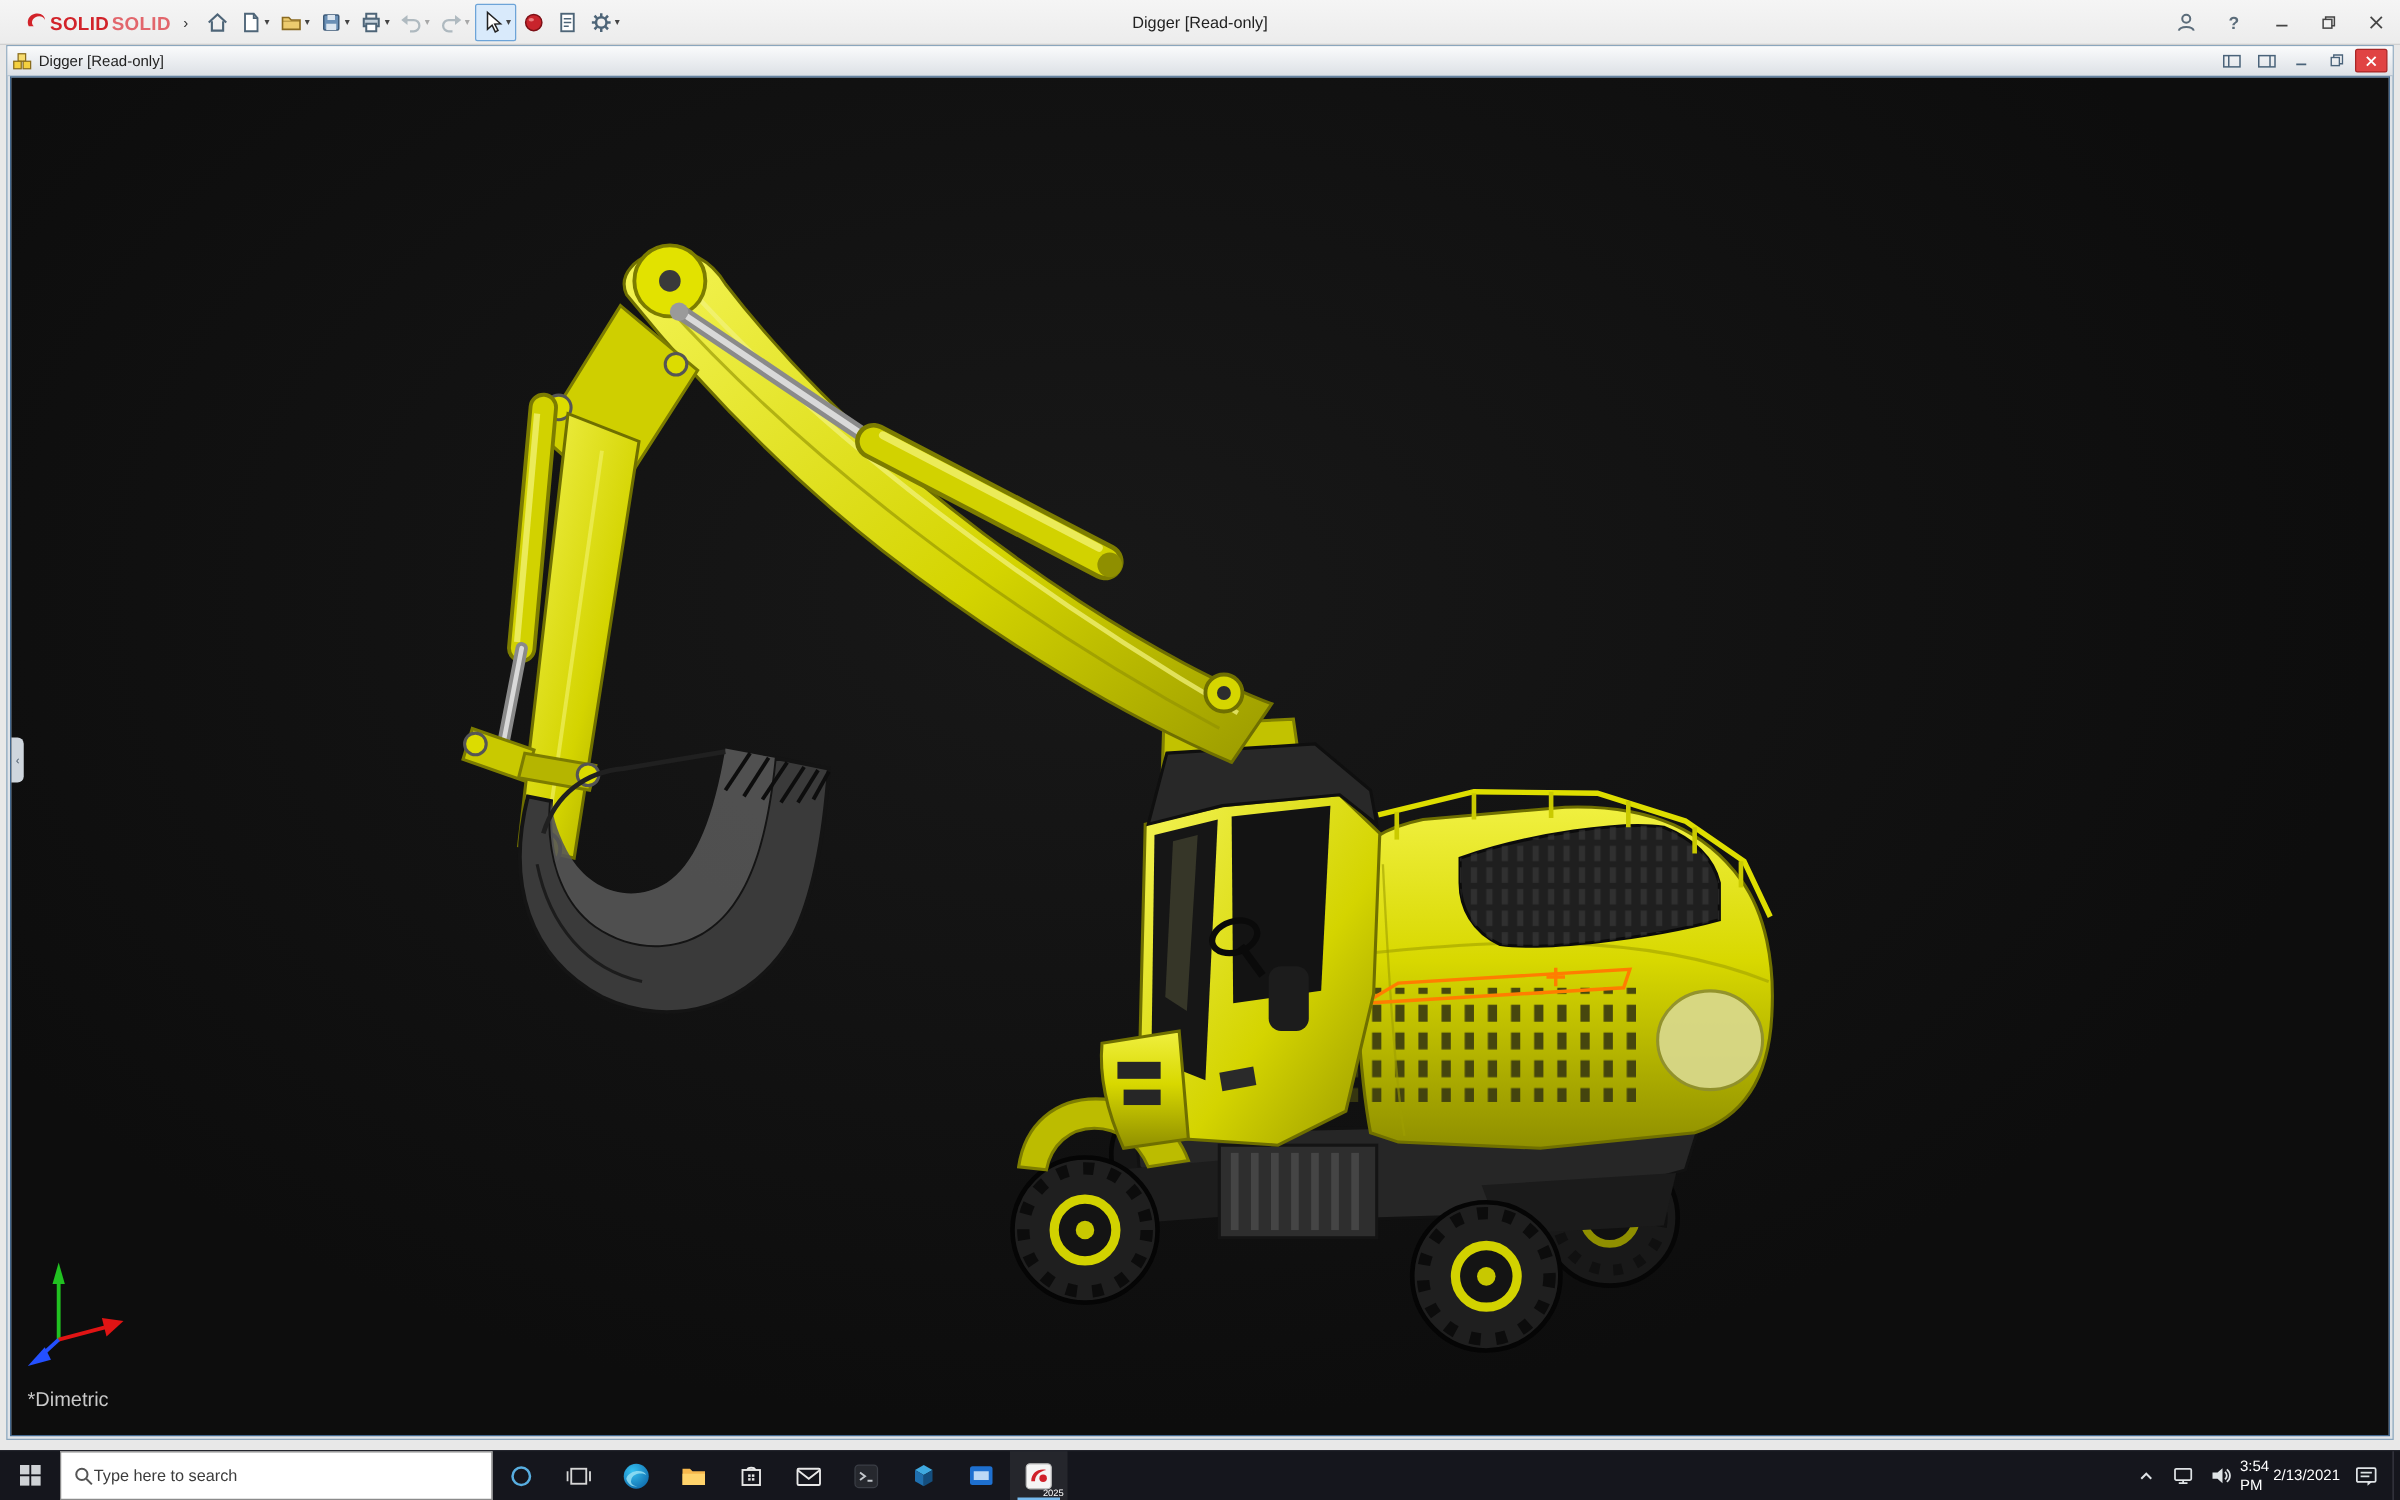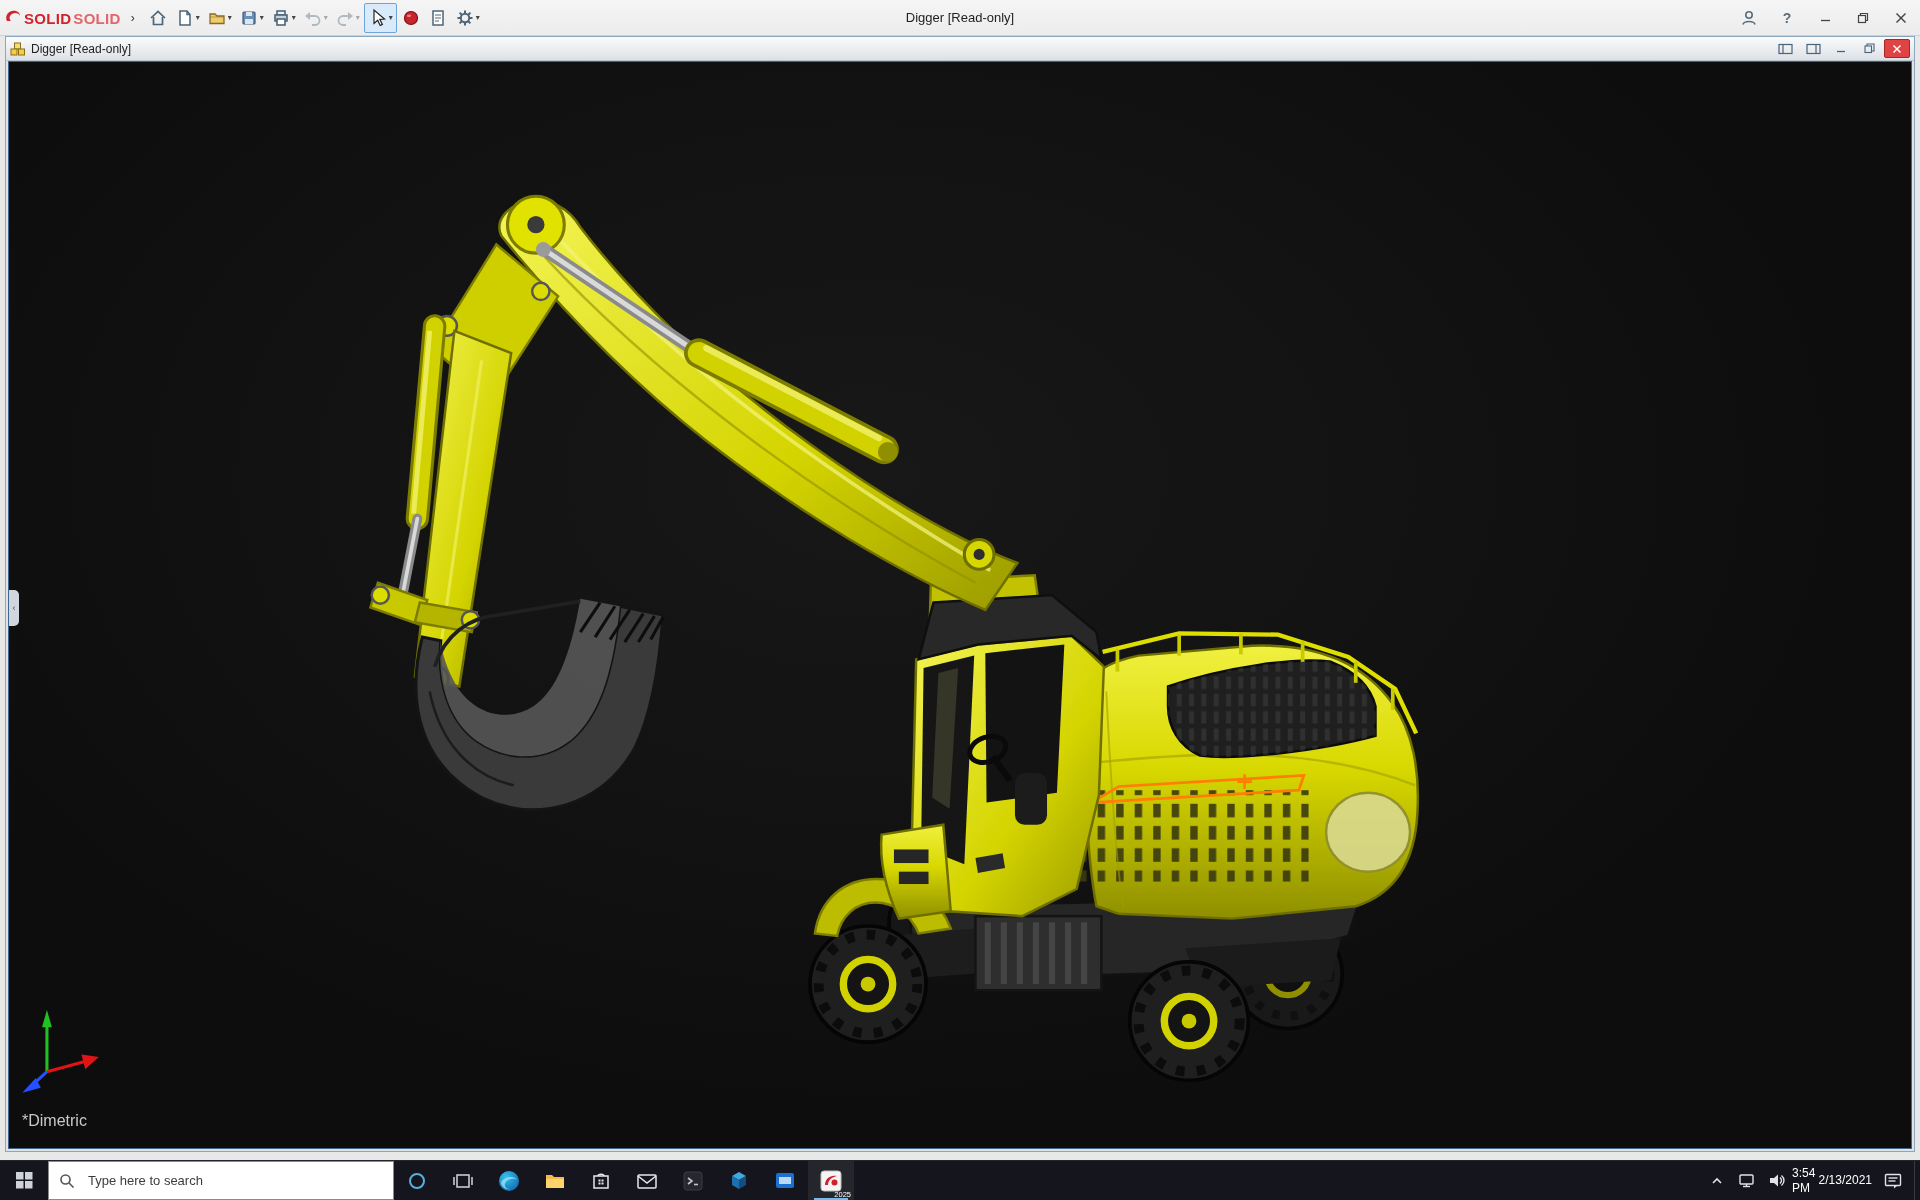--- a/index.html
+++ b/index.html
@@ -3,21 +3,21 @@
 <meta charset="utf-8">
 <style>
   * { margin:0; padding:0; box-sizing:border-box; }
   html,body { width:1920px; height:1200px; overflow:hidden;
     font-family:"Liberation Sans", sans-serif; background:#000; }
 
   
   .app-window { position:absolute; top:0; left:0; width:1920px; height:1160px; background:#e8e8e8; }
 
   .app-titlebar { position:relative; height:36px; display:flex; align-items:center;
-    padding-left:4px; background:linear-gradient(#f5f5f5,#ececec); border-bottom:1px solid #d0d0d0; }
+    padding-left:20px; background:linear-gradient(#f5f5f5,#ececec); border-bottom:1px solid #d0d0d0; }
   .brand { display:flex; align-items:baseline; gap:2px; margin-right:6px; user-select:none; }
   .brand-solid { color:#d2232a; font-weight:bold; font-size:15px; letter-spacing:.3px; }
   .brand-works { color:#e2666c; font-weight:bold; font-size:15px; letter-spacing:.3px; }
   .brand-chev { font-size:12px; color:#333; margin:0 10px 0 4px; }
 
   .toolbar { display:flex; align-items:center; height:100%; gap:1px; }
   .tb-tool { display:flex; align-items:center; height:30px; padding:0 3px; border-radius:2px; }
   .tb-tool svg { display:block; }
   .caret { font-size:8px; color:#444; margin-left:1px; }
   .tool-disabled { opacity:.42; }
@@ -50,21 +50,21 @@
   .fm-tab { position:absolute; left:0; top:528px; width:10px; height:36px; background:#cfd6dd;
     border-radius:0 5px 5px 0; display:flex; align-items:center; justify-content:center;
     font-size:9px; color:#456; }
 
   
   .taskbar { position:absolute; left:0; bottom:0; width:1920px; height:40px;
     background:#15161d; display:flex; align-items:stretch; border-top:1px solid #23242c; }
   .tb-btn { width:46px; display:flex; align-items:center; justify-content:center; position:relative; }
   .tb-start { width:48px; }
   .tb-search { width:346px; background:#ffffff; border:1px solid #8a8a8a; display:flex;
-    align-items:center; gap:13px; padding:0 10px; }
+    align-items:center; gap:0; padding:0 10px; }
   .tb-search input { flex:1; border:none; outline:none; font-size:13px; color:#333;
     font-family:"Liberation Sans",sans-serif; background:transparent; }
   .tb-search input::placeholder { color:#3c3c3c; }
   .tb-active { background:rgba(255,255,255,.07); }
   .tb-indicator { position:absolute; left:6px; right:6px; bottom:0; height:2px; background:#76b9ed; }
   .sw-badge { position:absolute; right:3px; bottom:1px; font-size:7.5px; color:#fff; }
 
   .tb-tray { margin-left:auto; display:flex; align-items:stretch; }
   .tray-btn { width:30px; display:flex; align-items:center; justify-content:center; }
   .tb-clock { width:80px; display:flex; flex-direction:row; justify-content:flex-start;

